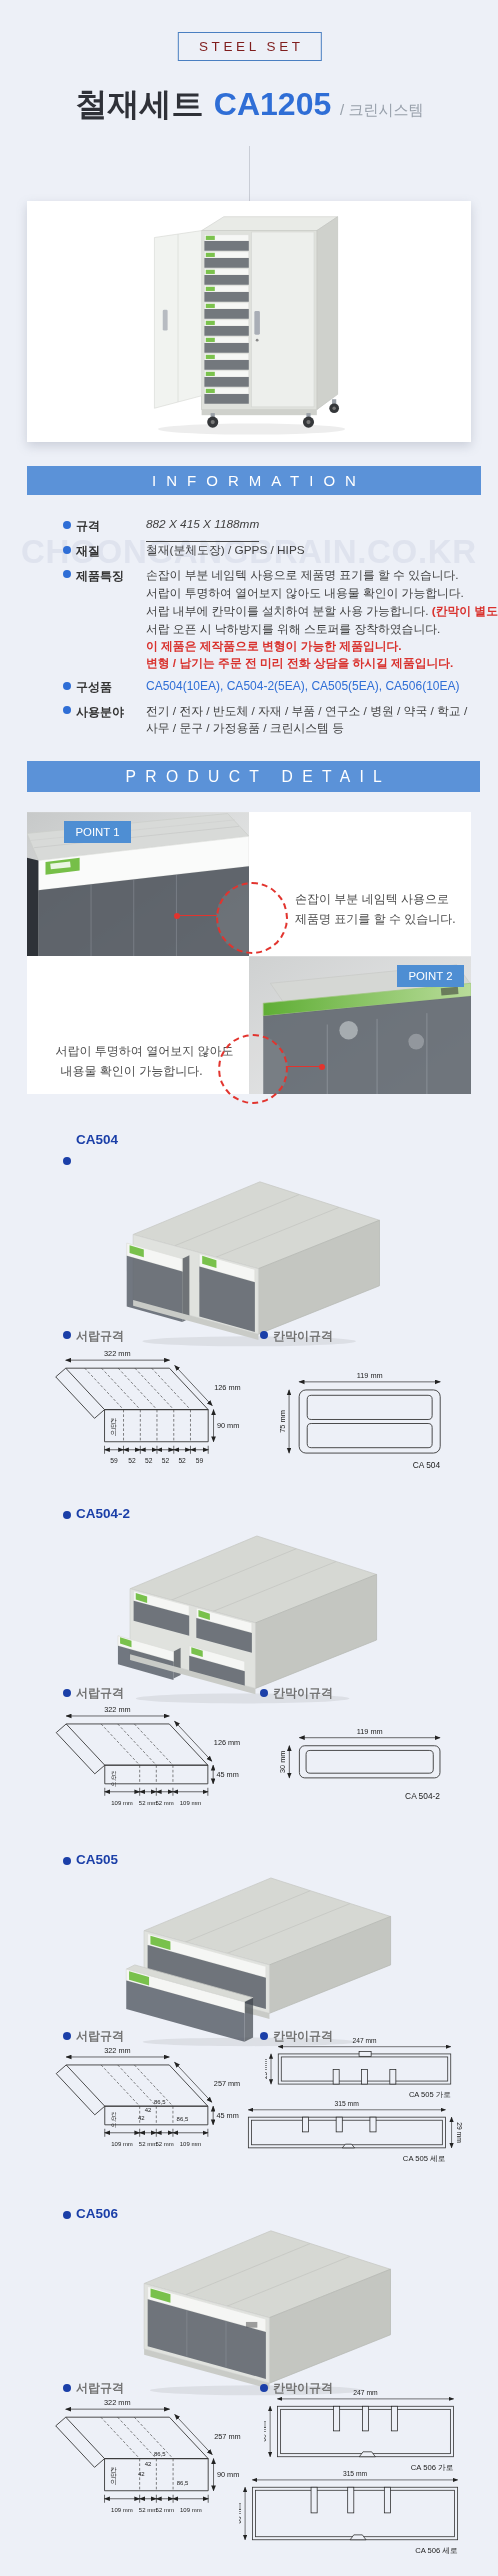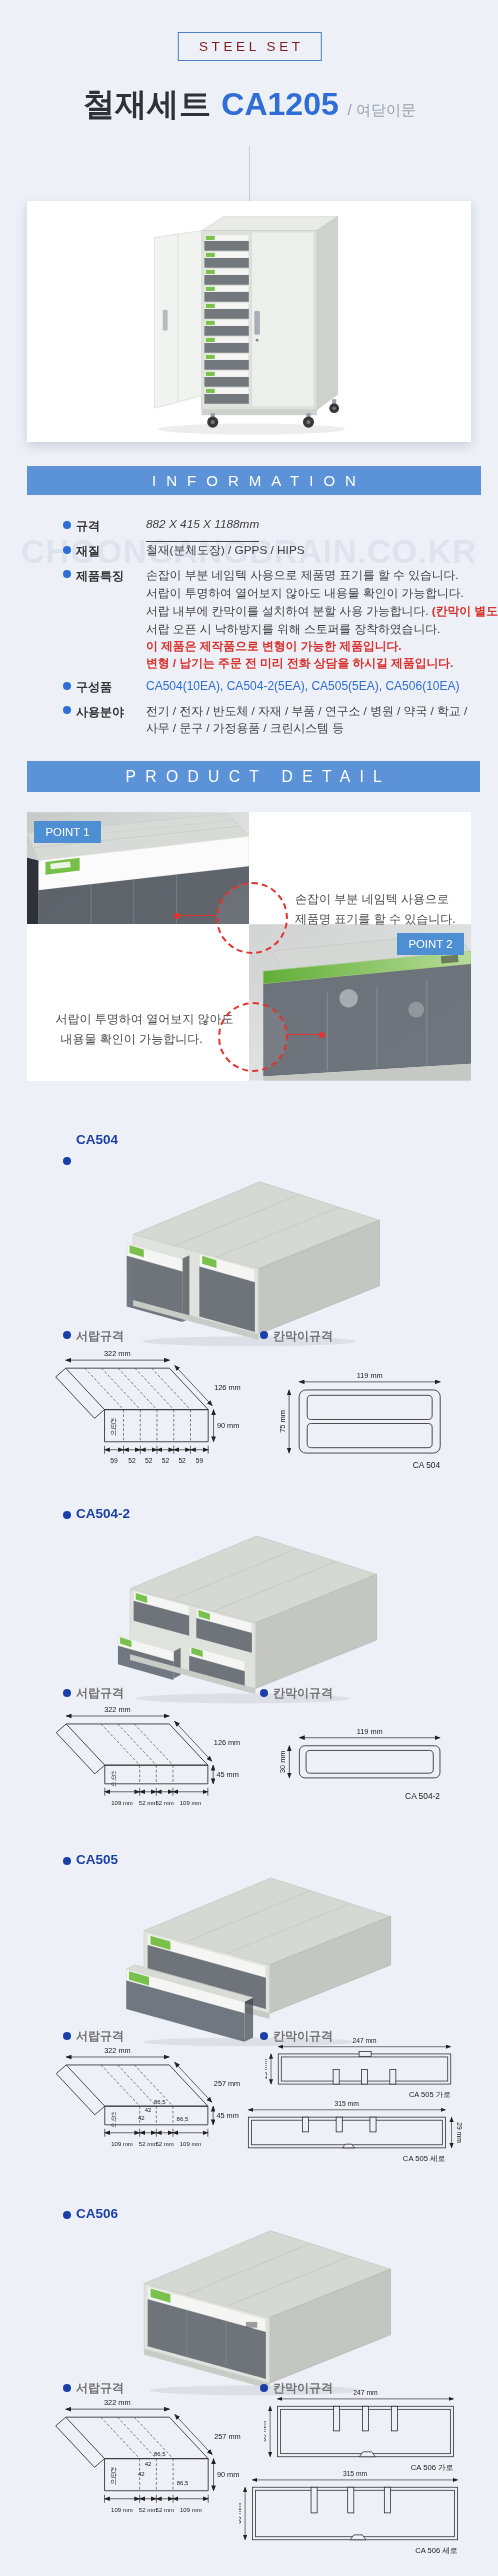--- a/index.html
+++ b/index.html
@@ -29,21 +29,21 @@
 
   .dot{position:absolute;width:7.8px;height:7.8px;border-radius:50%;background:#2f6ed6;z-index:2;}
   .ndot{position:absolute;width:7.8px;height:7.8px;border-radius:50%;background:#1b3fa8;z-index:2;}
   .ilabel{position:absolute;left:76px;font-size:12px;font-weight:bold;color:#333;z-index:2;white-space:nowrap;}
   .ivalue{position:absolute;left:146px;font-size:11.8px;color:#3f3f3f;z-index:2;white-space:nowrap;}
   .ivalue .u{border-bottom:0.7px solid #4a4a4a;padding-bottom:10px;font-style:italic;}
   .redbold{color:#d9322e;font-weight:bold;}
   .blueval{color:#2f6ed6;}
 
   .pblock{position:absolute;left:27px;width:444px;background:#fff;}
-  .pbadge{position:absolute;background:#4e8ed3;color:#fff;font-size:11.4px;padding:5px 11.4px;z-index:4;white-space:nowrap;}
+  .pbadge{position:absolute;background:#4e8ed3;color:#fff;font-size:11.4px;padding:5px 11.4px;z-index:4;white-space:nowrap;margin-left:30px;}
   .photo-zone{position:absolute;top:0;height:100%;overflow:hidden;}
   .ptext{position:absolute;font-size:12px;color:#4a4a4a;line-height:20px;z-index:3;white-space:nowrap;}
   .dashcircle{position:absolute;border:2.1px dashed #e2342e;border-radius:50%;z-index:5;background:rgba(255,255,255,.08);}
   .redline{position:absolute;height:1.4px;background:#e2342e;z-index:5;}
   .reddot{position:absolute;width:6.4px;height:6.4px;border-radius:50%;background:#e2342e;z-index:5;}
 
   .seclabel{position:absolute;font-size:13.5px;font-weight:bold;color:#1b3fa8;z-index:2;white-space:nowrap;}
   .speclabel{position:absolute;font-size:12px;font-weight:bold;color:#737373;z-index:2;white-space:nowrap;}
 
   svg text{font-family:"Liberation Sans","DejaVu Sans",sans-serif;fill:#222;}
@@ -64,21 +64,21 @@
       </marker>
  </defs>
 </svg>
 
 <div class="page">
 
   <div class="steel-badge">STEEL SET</div>
   <div class="title">
     <span class="t-black">철재세트</span>
     <span class="t-blue">CA1205</span>
-    <span class="t-sub">/ 여닫이문</span>
+    <span class="t-sub">/ 크린시스템</span>
   </div>
   <div class="vline"></div>
 
   <div class="card">
     <svg width="235" height="229" viewBox="0 0 330 330" style="position:absolute;left:105px;top:5.7px">
       <ellipse cx="168" cy="320" rx="135" ry="8" fill="rgba(0,0,0,0.07)"></ellipse>
       <polygon points="96,34 128,14 292,14 262,34" fill="#e9ebe7" stroke="#d2d4d0"></polygon>
       <polygon points="262,34 292,14 292,270 262,292" fill="#cfd1cc" stroke="#c2c4bf"></polygon>
       <rect x="96" y="34" width="166" height="258" fill="#dfe1dc" stroke="#c8cac5"></rect>
       <polygon points="28,44 96,34 96,272 28,290" fill="#f1f3f0" stroke="#d9dbd7"></polygon>
@@ -211,21 +211,21 @@
     <div class="pbadge" style="left:7.1px;top:8.5px">POINT 1</div>
     <div class="dashcircle" style="left:189px;top:70px;width:68px;height:68px"></div>
     <div class="reddot" style="left:147px;top:101px"></div>
     <div class="redline" style="left:152px;top:103px;width:38px"></div>
     <div class="ptext" style="left:268px;top:77px">
       <div>손잡이 부분 네임텍 사용으로</div>
       <div>제품명 표기를 할 수 있습니다.</div>
     </div>
   </div>
 
-  <div class="pblock" style="top:924px;height:157px">
+  <div class="pblock" style="top:956px;height:138px">
     <div class="photo-zone" style="left:222px;width:222px">
       <svg width="222" height="157" viewBox="0 0 312 220">
         <defs>
           <linearGradient id="g2" x1="0" y1="0" x2="1" y2="1">
               <stop offset="0" stop-color="#cfd1d1"></stop>
               <stop offset="1" stop-color="#ededee"></stop>
             </linearGradient>
           <linearGradient id="gg" x1="0" y1="0" x2="1" y2="0">
               <stop offset="0" stop-color="#5fae35"></stop>
               <stop offset="1" stop-color="#b9dc9a"></stop>

